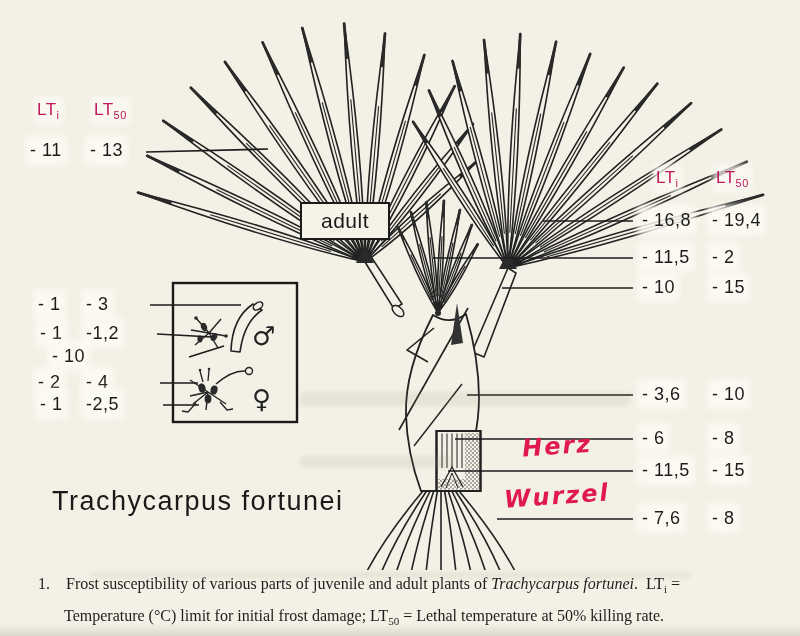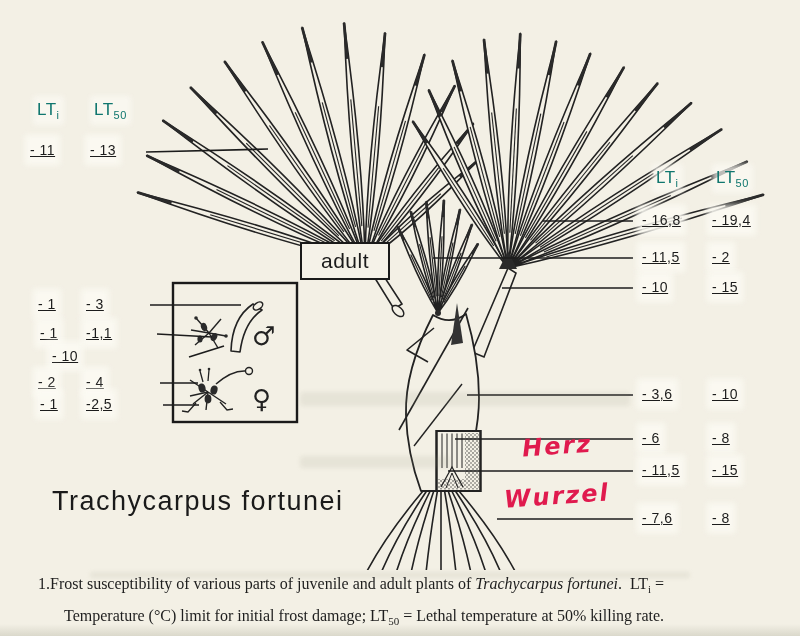--- a/index.html
+++ b/index.html
@@ -3,49 +3,49 @@
 <meta charset="utf-8">
 <style>
   html,body{margin:0;padding:0;}
   .page{
     position:relative; width:800px; height:636px; overflow:hidden;
     background:#f3f0e5;
     font-family:"Liberation Sans",sans-serif;
   }
   svg{position:absolute;left:0;top:0;}
   .val{
-    position:absolute; font-size:14px; color:#1c1c1c; letter-spacing:.5px;
+    position:absolute; font-size:18px; color:#1c1c1c; letter-spacing:.5px;
     white-space:pre; line-height:20px;
-    background:rgba(251,250,243,.85); box-shadow:0 0 6px 5px rgba(251,250,243,.85);text-decoration:underline;
+    background:rgba(251,250,243,.85); box-shadow:0 0 6px 5px rgba(251,250,243,.85);
   }
   .hdr{
-    position:absolute; font-size:17px; color:#0f766e; letter-spacing:.5px; white-space:pre;
+    position:absolute; font-size:17px; color:#be185d; letter-spacing:.5px; white-space:pre;
     background:rgba(251,250,243,.7); box-shadow:0 0 5px 4px rgba(251,250,243,.7);
   }
   .hdr sub{font-size:11px;}
   .species{
     position:absolute; left:52px; top:486px; font-size:27px; letter-spacing:1.5px; color:#1a1a1a;
   }
   .tagbox{
     position:absolute; left:300px; top:202px; width:86px; height:34px;
     border:2.5px solid #1a1a1a; background:#f5f2e8;
     display:flex; align-items:center; justify-content:center;
-    font-size:21px; color:#1a1a1a; letter-spacing:.5px;margin-top:40px;
+    font-size:21px; color:#1a1a1a; letter-spacing:.5px;
   }
   .hand{
     position:absolute; font-family:"DejaVu Sans",sans-serif;
     font-style:italic; font-weight:700; font-size:24px; letter-spacing:2px;
     transform:rotate(-4deg);
   }
   .caption{
     position:absolute; left:0; top:571px; width:800px;
     font-family:"Liberation Serif",serif; font-size:16px; color:#1e1e1e; line-height:21px;
   }
   .caption .l1{position:absolute; left:38px; top:2px; width:760px; white-space:pre;}
-  .caption .l1 .txt{position:absolute; left:12px; white-space:pre;font-family:Liberation Serif, serif;}
+  .caption .l1 .txt{position:absolute; left:28px; white-space:pre;font-family:Liberation Serif, serif;}
   .caption .l2{position:absolute; left:64px; top:34px; width:730px; white-space:pre;}
   .caption i{font-style:italic;}
   .caption sub{font-size:11px;}
   .ghost{position:absolute; background:rgba(148,148,126,.13); filter:blur(2px); border-radius:3px;}
   .band{position:absolute; left:0; top:624px; width:800px; height:12px;
         background:linear-gradient(rgba(255,255,255,0), rgba(130,132,110,.22));}
   .sym{font-family:"DejaVu Sans",sans-serif; font-size:26px; fill:#222;}
 </style>
 </head>
 <body>
@@ -251,21 +251,21 @@
 
   <div class="hdr" style="left:37px;top:100px"><span>LT</span><sub>i</sub></div>
   <div class="hdr" style="left:94px;top:100px"><span>LT</span><sub>50</sub></div>
 
   <div class="val" style="left:30px;top:140px">- 11</div>
   <div class="val" style="left:90px;top:140px">- 13</div>
 
   <div class="val" style="left:38px;top:294px">- 1</div>
   <div class="val" style="left:86px;top:294px">- 3</div>
   <div class="val" style="left:40px;top:323px">- 1</div>
-  <div class="val" style="left:86px;top:323px">-1,1</div>
+  <div class="val" style="left:86px;top:323px">-1,2</div>
   <div class="val" style="left:52px;top:346px">- 10</div>
   <div class="val" style="left:38px;top:372px">- 2</div>
   <div class="val" style="left:86px;top:372px">- 4</div>
   <div class="val" style="left:40px;top:394px">- 1</div>
   <div class="val" style="left:86px;top:394px">-2,5</div>
 
   <div class="hdr" style="left:656px;top:168px"><span>LT</span><sub>i</sub></div>
   <div class="hdr" style="left:716px;top:168px"><span>LT</span><sub>50</sub></div>
 
   <div class="val" style="left:642px;top:210px">- 16,8</div>

